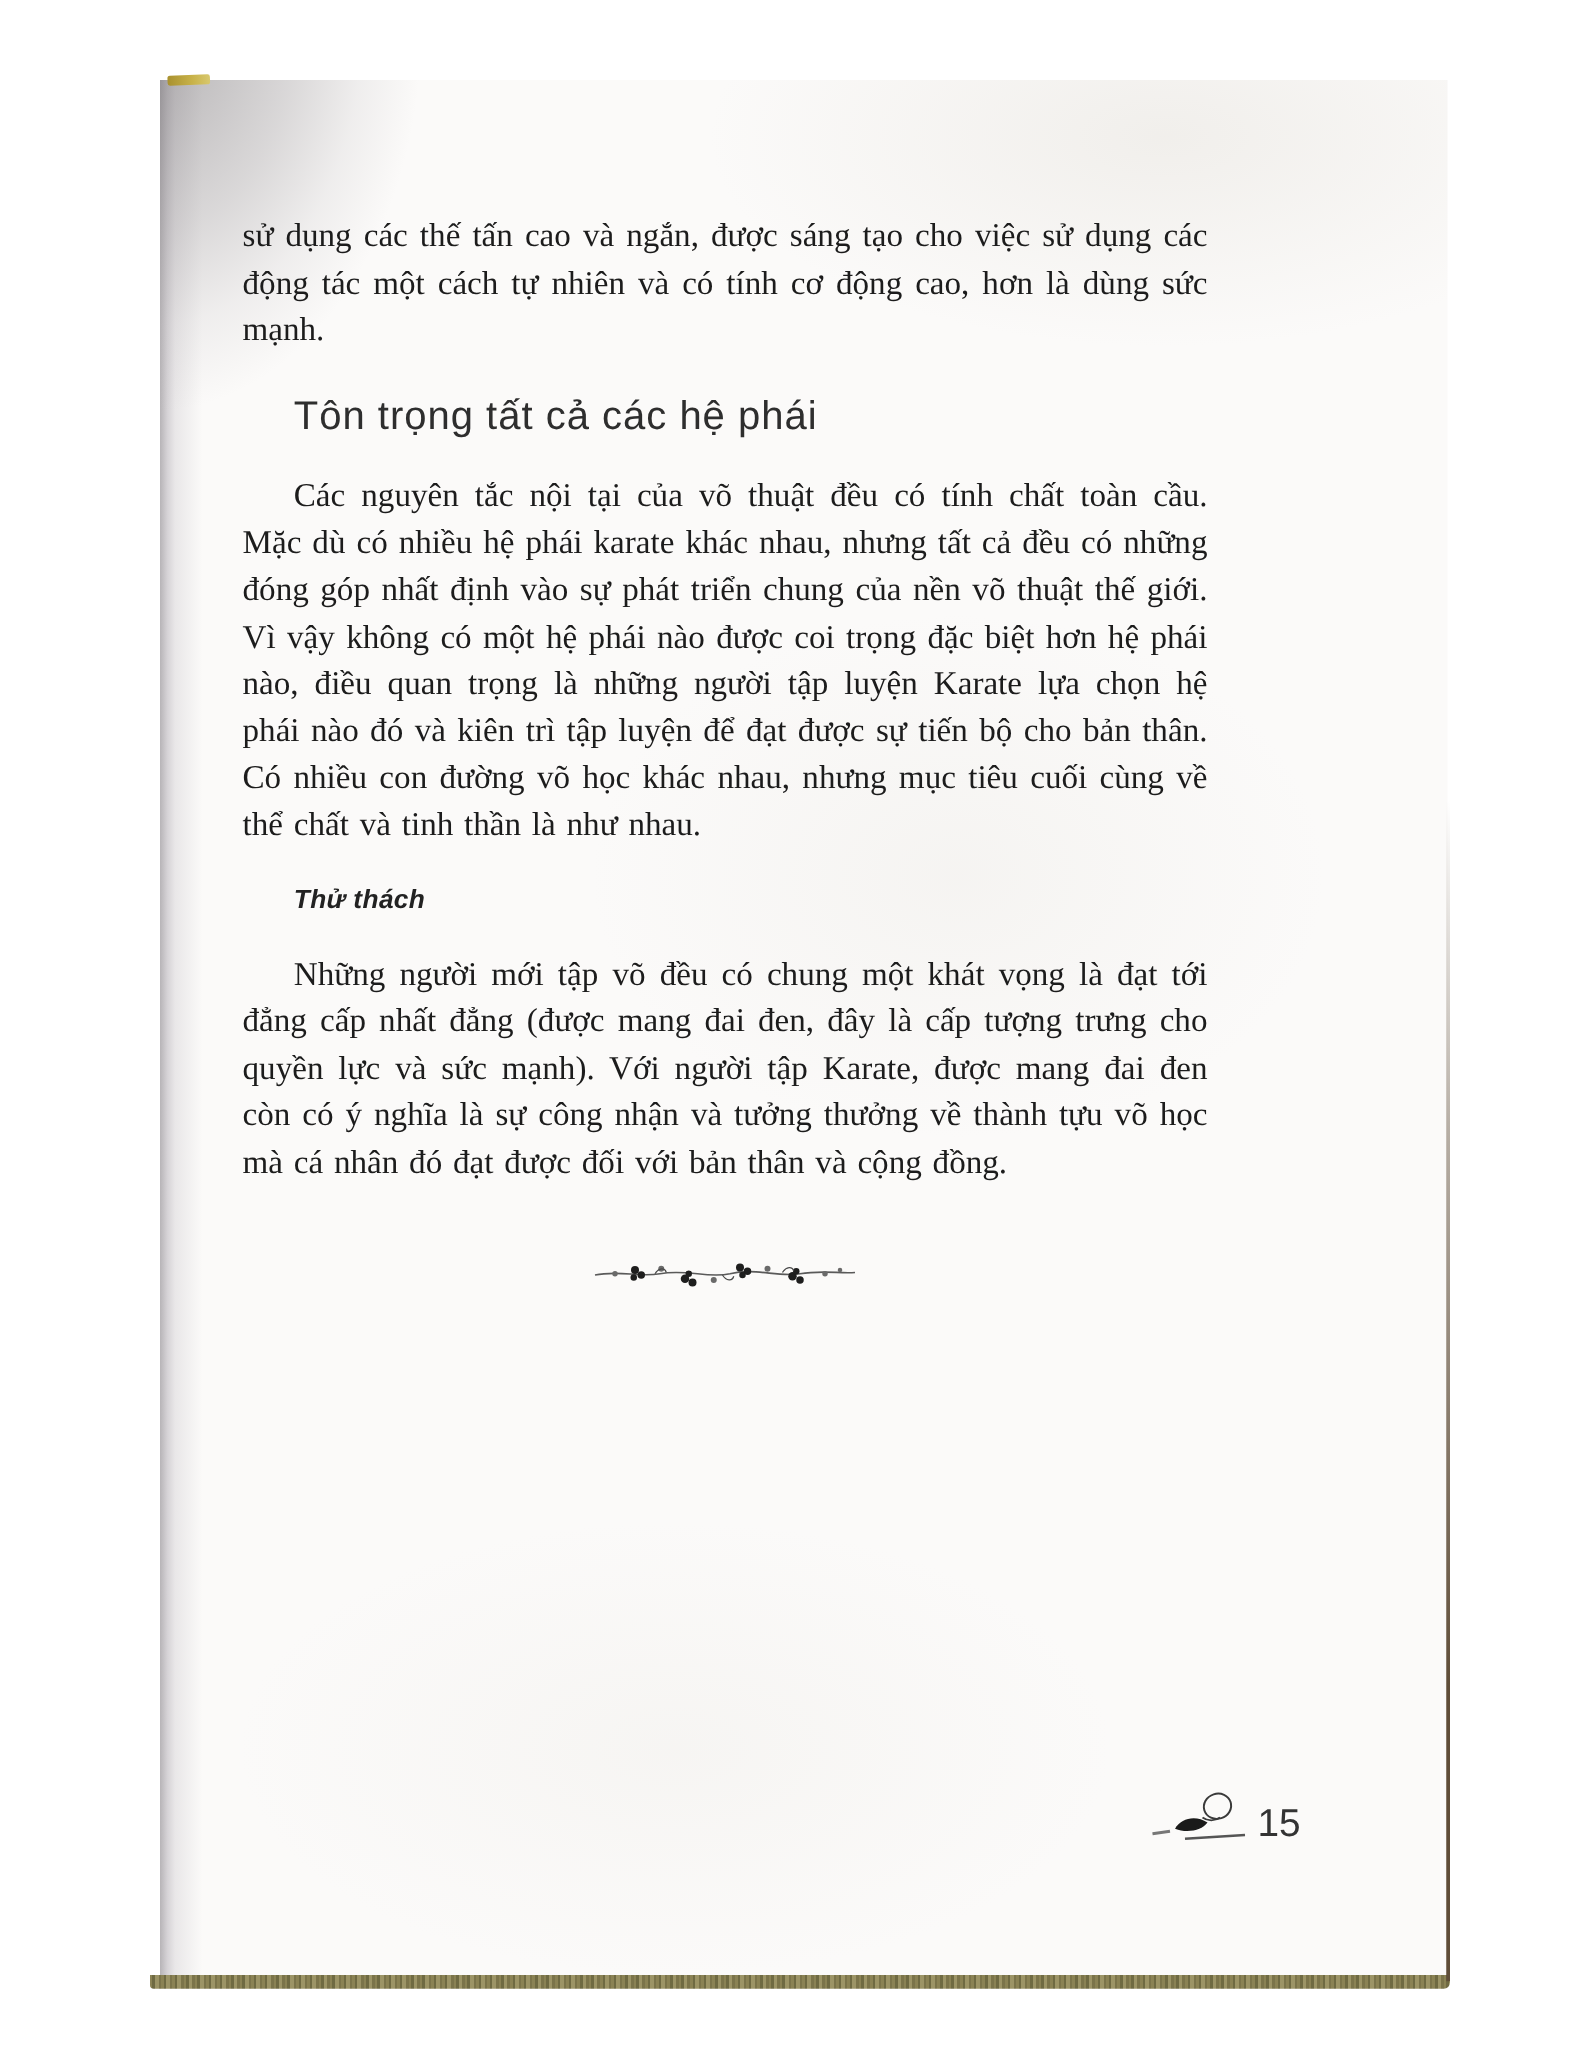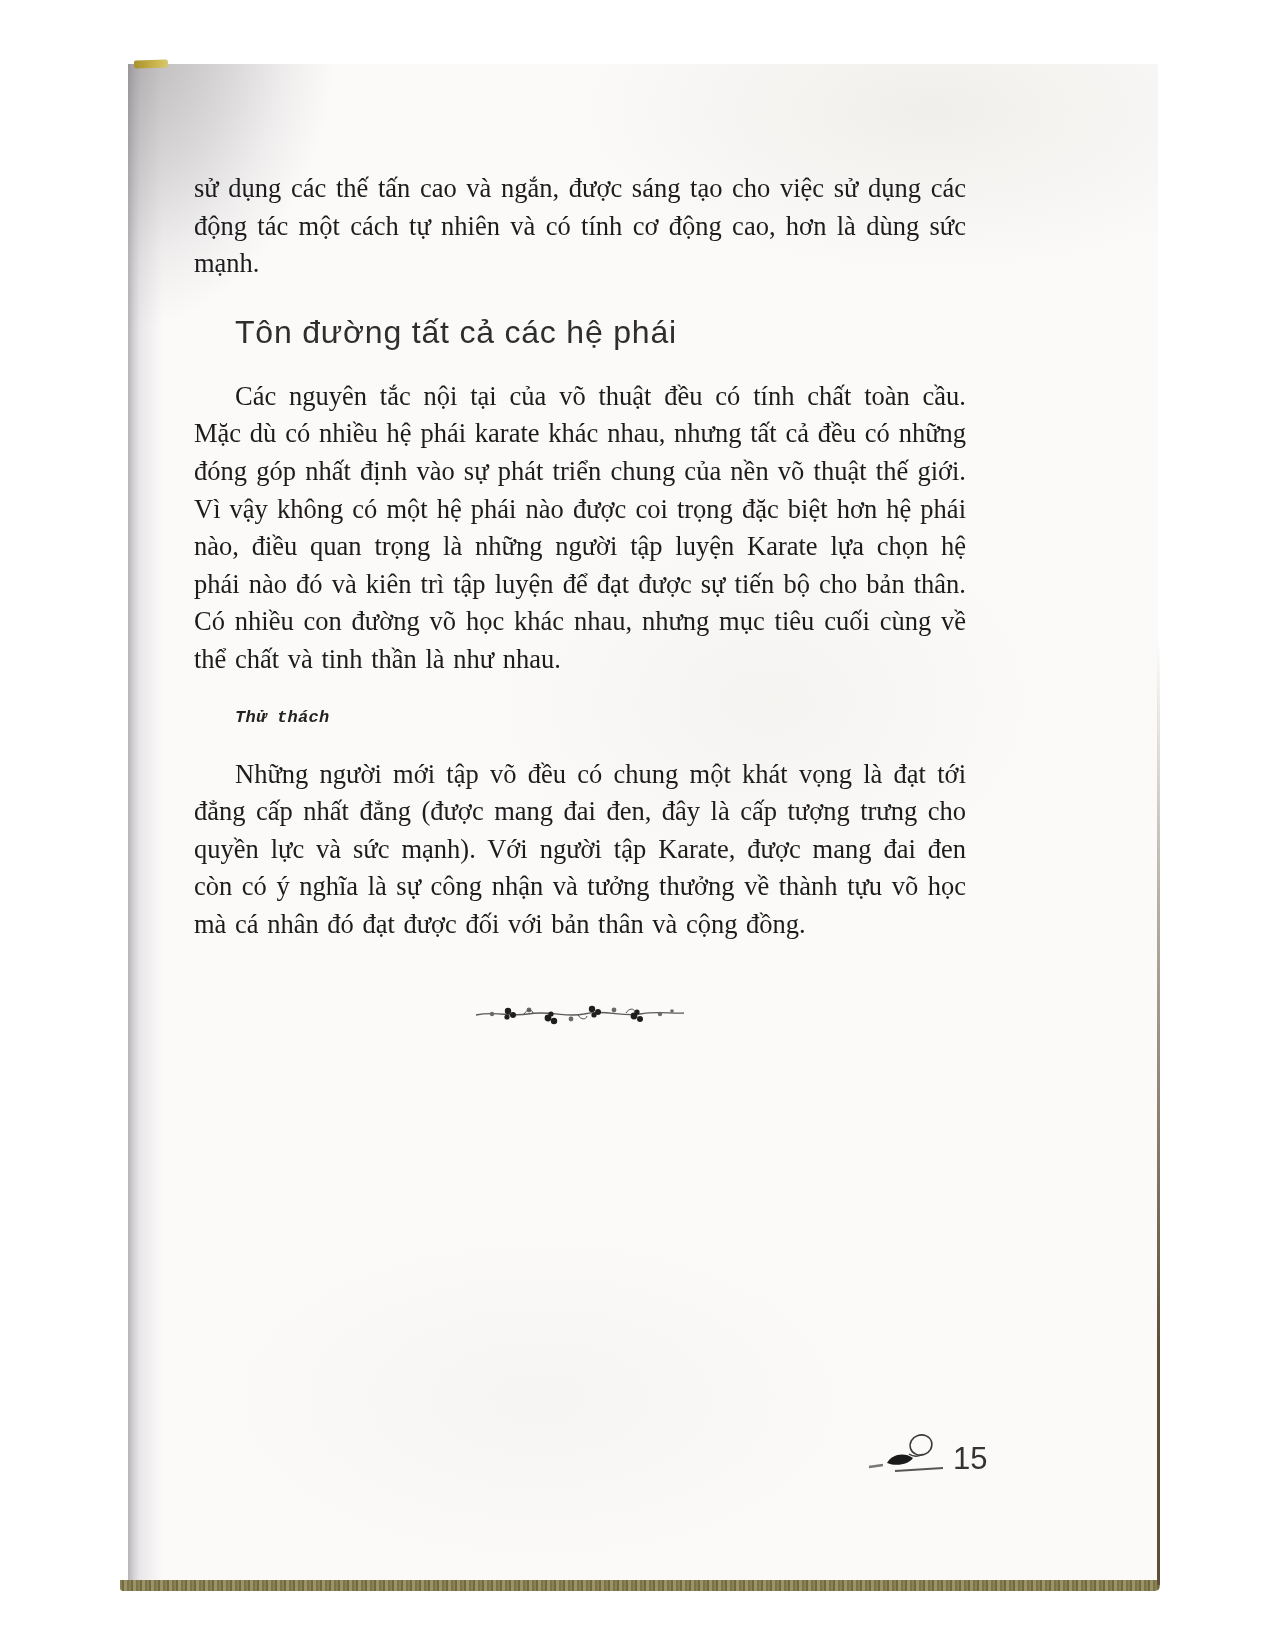--- a/index.html
+++ b/index.html
@@ -95,38 +95,38 @@
     margin: 31px 0 27px 41px;
     font-family: "Liberation Sans", sans-serif;
     font-weight: 400;
     font-size: 32px;
     letter-spacing: 0.8px;
     color: #2e2e2e;
   }
 
   .sub-heading {
     margin: 29px 0 29px 41px;
-    font-family: Liberation Mono, monospace;
+    font-family: Liberation Sans, sans-serif;
     font-style: italic;
     font-weight: 700;
-    font-size: 17px;
+    font-size: 21px;
     letter-spacing: 0.3px;
     color: #222222;
   }
 
   .divider {
     margin: 57px auto 0 auto;
     width: 230px;
     text-align: center;
   }
 
   
   .page-footer {
     position: absolute;
-    left: 737px;
+    left: 790px;
     top: 1366px;
     display: flex;
     align-items: flex-end;
     gap: 6px;
   }
   .page-number {
     font-family: "Liberation Sans", sans-serif;
     font-size: 31px;
     color: #333333;
     line-height: 1;
@@ -142,21 +142,21 @@
     <div class="left-edge"></div>
     <div class="corner-shade"></div>
     <div class="yellow-sliver"></div>
     <div class="bottom-strip"></div>
     <div class="right-edge"></div>
 
     <div class="content">
 
       <p class="body-text">sử dụng các thế tấn cao và ngắn, được sáng tạo cho việc sử dụng các động tác một cách tự nhiên và có tính cơ động cao, hơn là dùng sức mạnh.</p>
 
-      <h2 class="section-heading">Tôn đường tất cả các hệ phái</h2>
+      <h2 class="section-heading">Tôn trọng tất cả các hệ phái</h2>
 
       <p class="body-text indent">Các nguyên tắc nội tại của võ thuật đều có tính chất toàn cầu. Mặc dù có nhiều hệ phái karate khác nhau, nhưng tất cả đều có những đóng góp nhất định vào sự phát triển chung của nền võ thuật thế giới. Vì vậy không có một hệ phái nào được coi trọng đặc biệt hơn hệ phái nào, điều quan trọng là những người tập luyện Karate lựa chọn hệ phái nào đó và kiên trì tập luyện để đạt được sự tiến bộ cho bản thân. Có nhiều con đường võ học khác nhau, nhưng mục tiêu cuối cùng về thể chất và tinh thần là như nhau.</p>
 
       <h3 class="sub-heading">Thử thách</h3>
 
       <p class="body-text indent">Những người mới tập võ đều có chung một khát vọng là đạt tới đẳng cấp nhất đẳng (được mang đai đen, đây là cấp tượng trưng cho quyền lực và sức mạnh). Với người tập Karate, được mang đai đen còn có ý nghĩa là sự công nhận và tưởng thưởng về thành tựu võ học mà cá nhân đó đạt được đối với bản thân và cộng đồng.</p>
 
       <div class="divider">
         <svg width="212" height="26" viewBox="0 0 212 26" xmlns="http://www.w3.org/2000/svg">
           <path d="M2,14 C22,10 36,16 54,13 C76,9 92,17 110,13 C130,8 148,16 166,13 C184,10 198,13 210,12" fill="none" stroke="#5a5a5a" stroke-width="1.3"></path>

